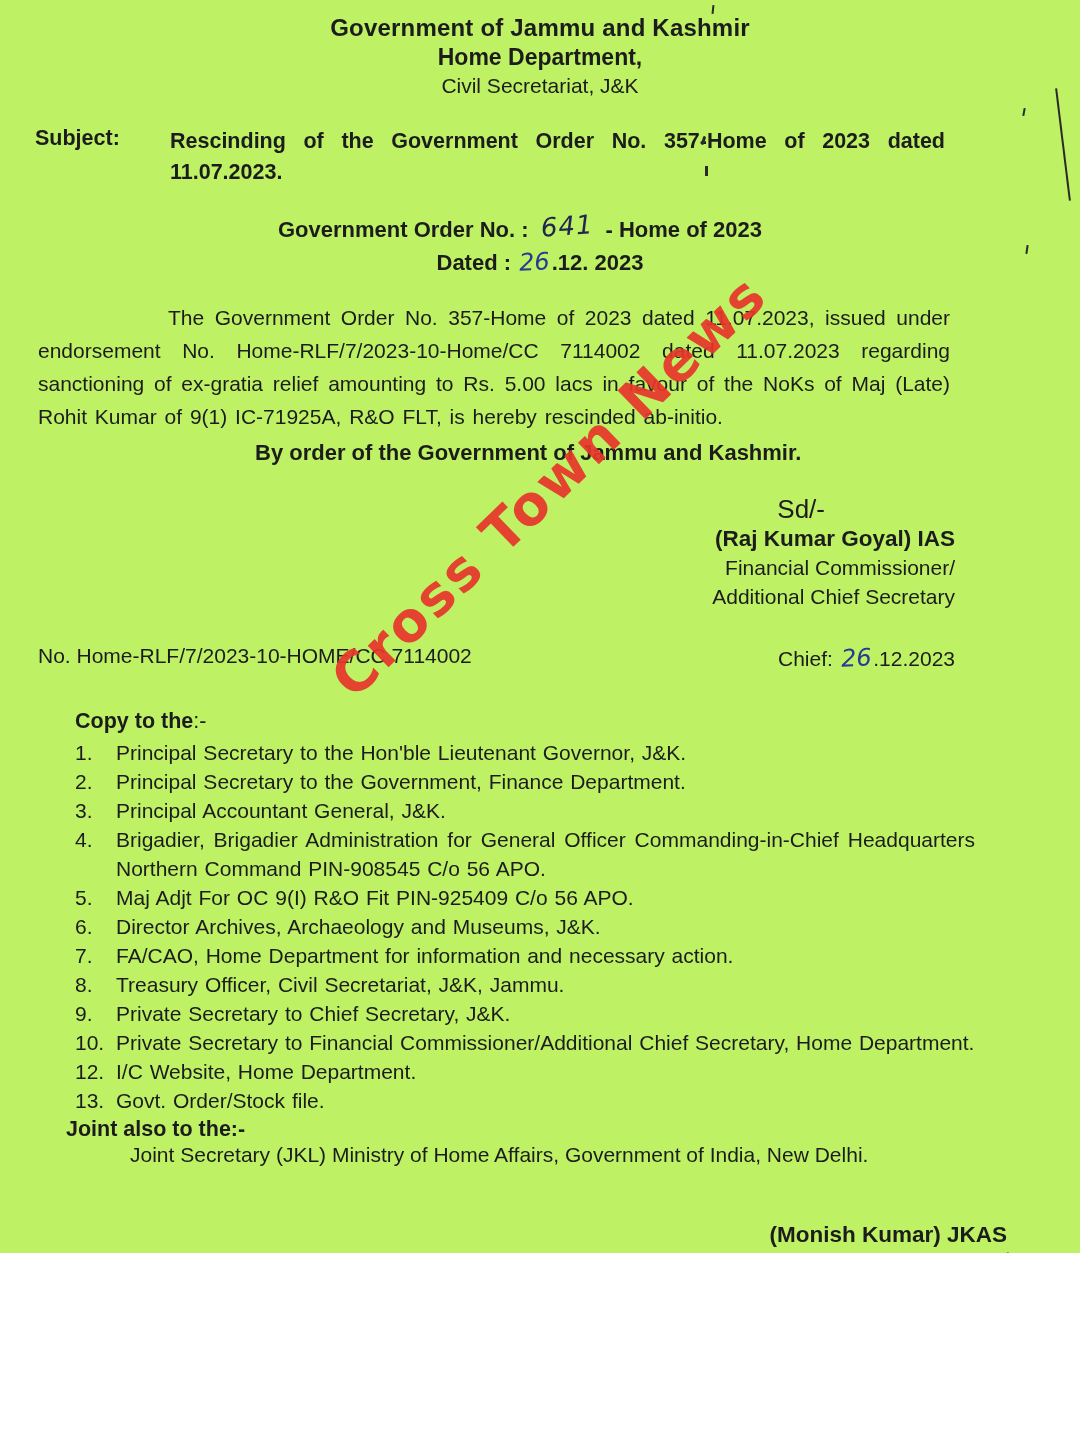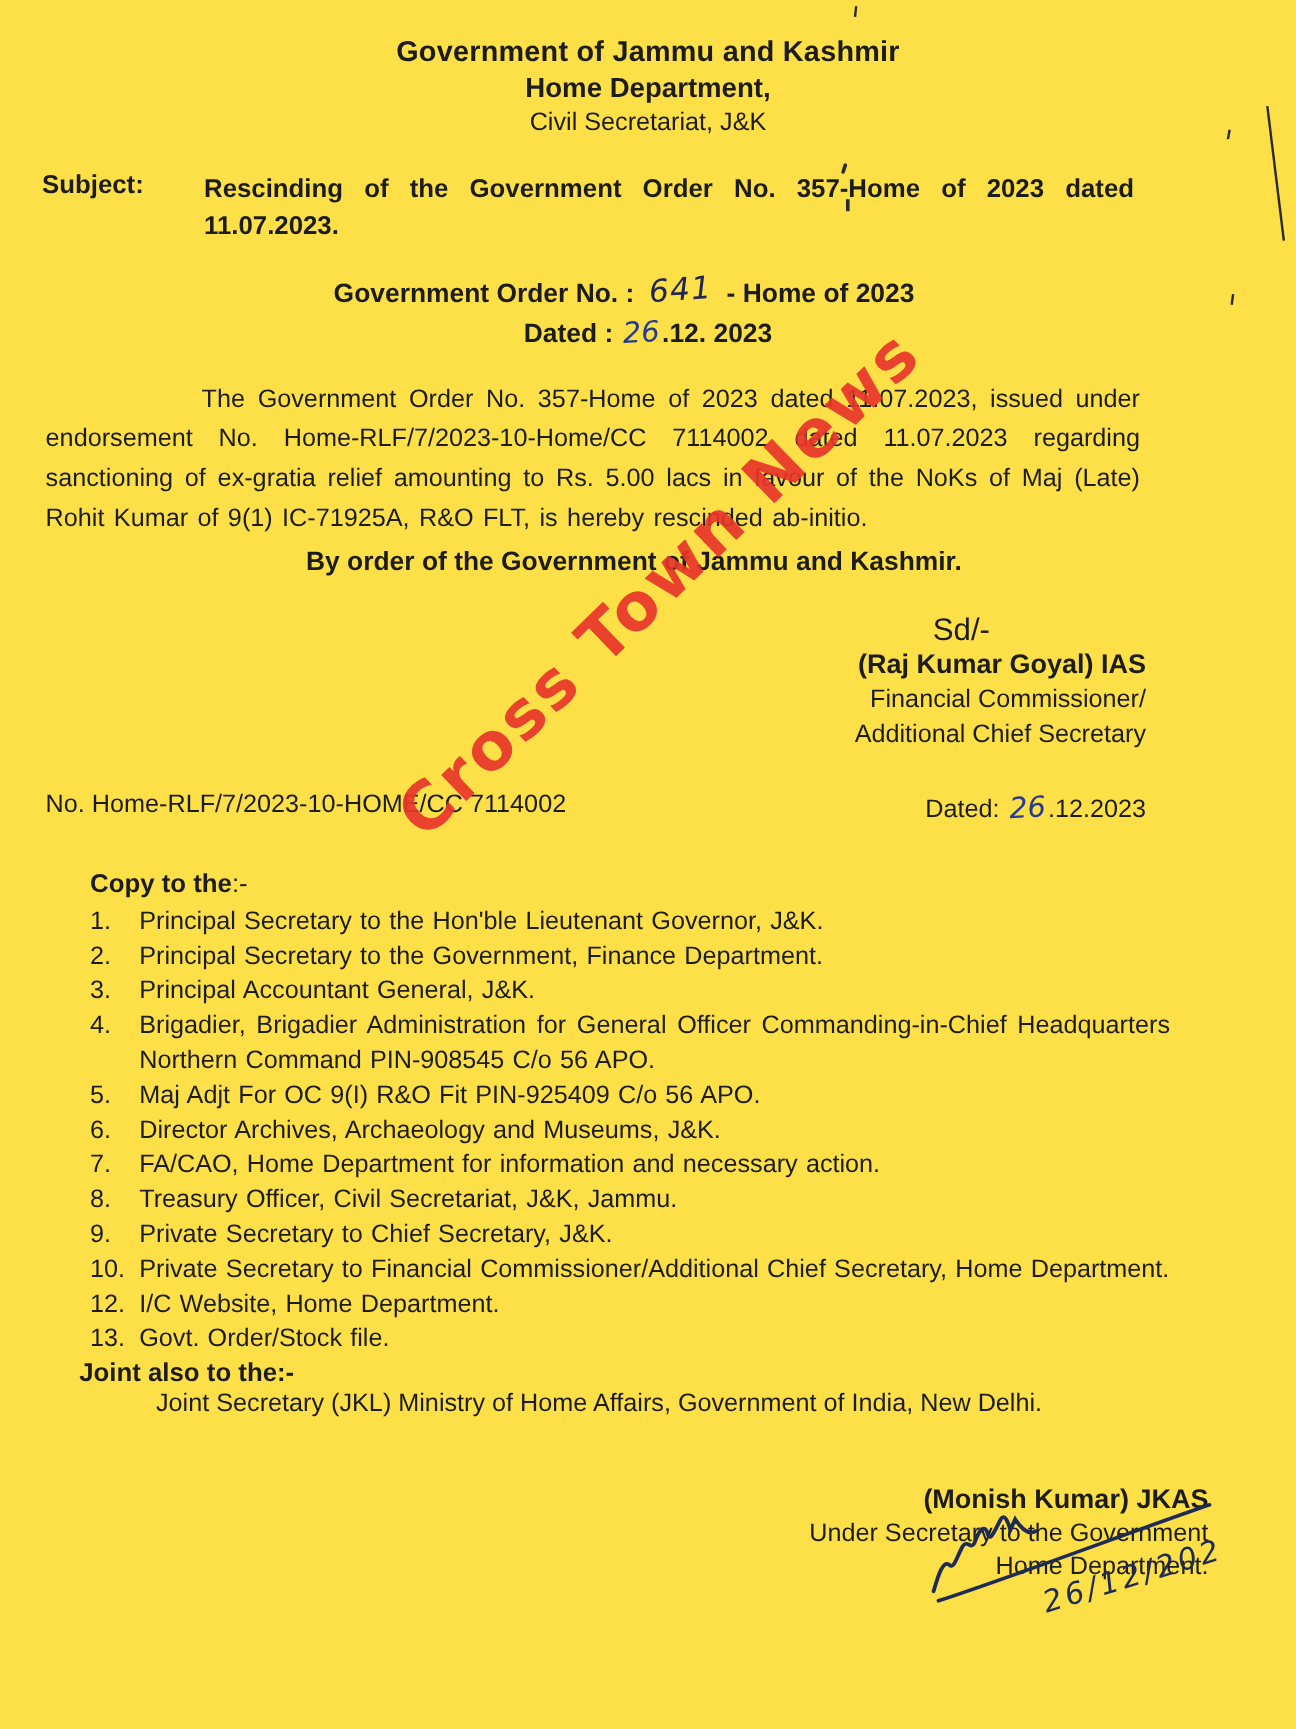--- a/index.html
+++ b/index.html
@@ -1,24 +1,24 @@
 <!DOCTYPE html>
 <html><head>
 <meta charset="utf-8">
 <style>
   * { margin: 0; padding: 0; box-sizing: border-box; }
   html, body { background: #ffffff; }
   body { font-family: "Liberation Sans", sans-serif; color: #1c1c1c; }
   .page {
     position: relative;
     width: 1080px;
-    height: 1441px;
-    background: #fde047;
+    height: 1253px;
+    background: #bef264;
     overflow: hidden;
-    padding-top: 28px;
+    padding-top: 12px;
   }
 
   
   .header { text-align: center; }
   .header .h1 { font-size: 24px; font-weight: bold; line-height: 31px; letter-spacing: 0.2px; }
   .header .h2 { font-size: 23px; font-weight: bold; line-height: 29px; }
   .header .h3 { font-size: 21px; font-weight: normal; line-height: 27px; }
 
   
   .subject-row { display: flex; margin-top: 27px; padding-left: 35px; }
@@ -126,21 +126,21 @@
   <div class="sig1">
     <div class="sd">Sd/-</div>
     <div class="name">(Raj Kumar Goyal) IAS</div>
     <div class="t1">Financial Commissioner/</div>
     <div class="t2">Additional Chief Secretary</div>
   </div>
 
   <div class="ref-row">
     <div>No. Home-RLF/7/2023-10-HOME/CC 7114002</div>
     <div>
-      <span>Dated:</span>
+      <span>Chief:</span>
       <span class="hand hand-day">26</span><span>.12.2023</span>
     </div>
   </div>
 
   <div class="copy-heading">
     <span class="b">Copy to the</span><span>:-</span>
   </div>
   <ol class="copy-list">
 
   <li class="copy-item">

